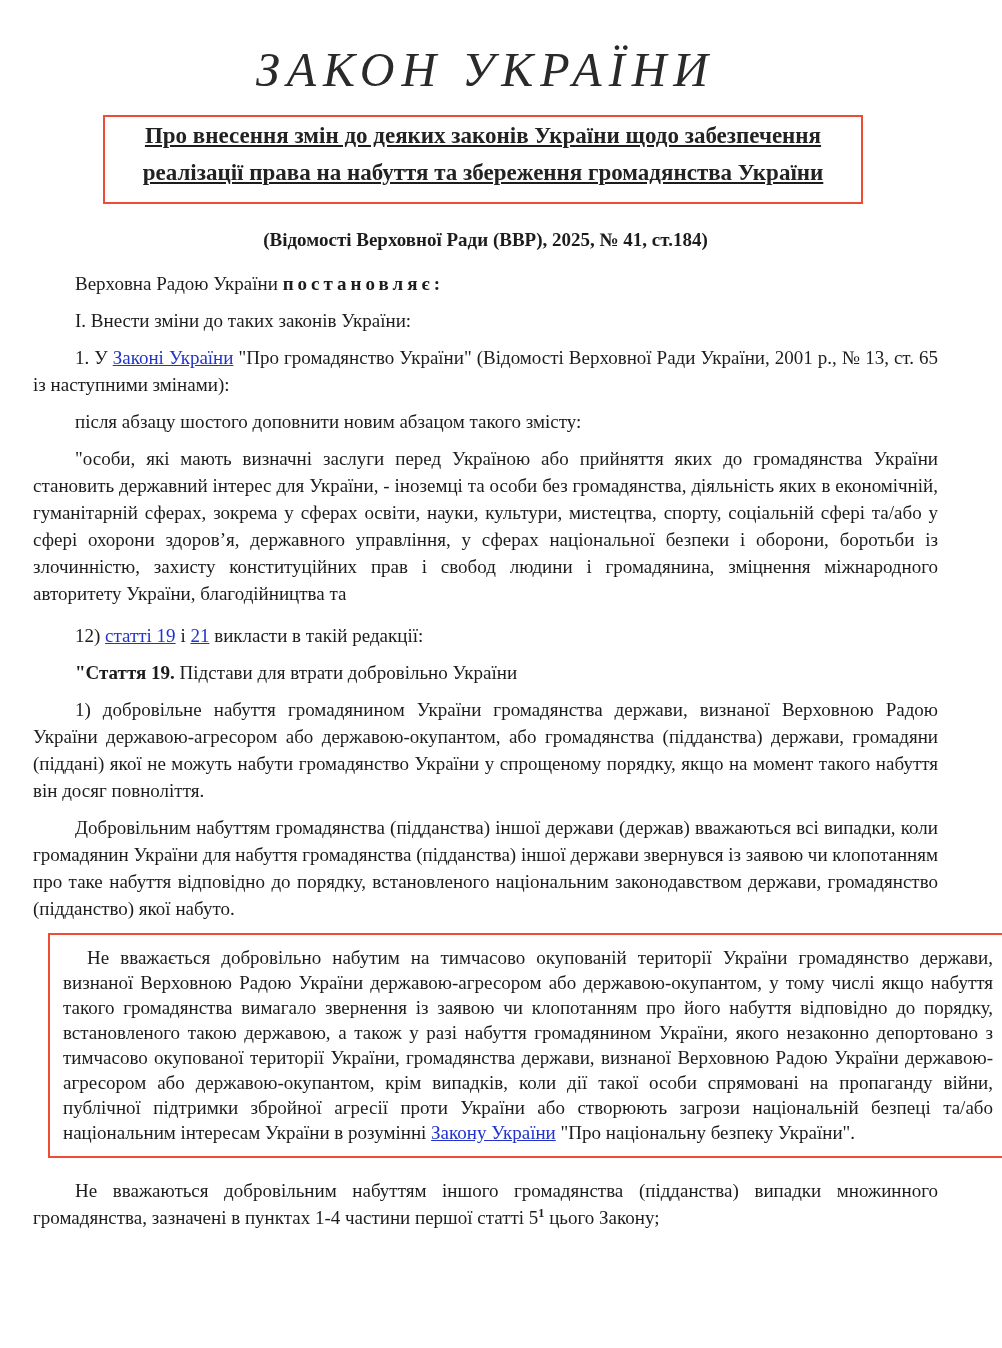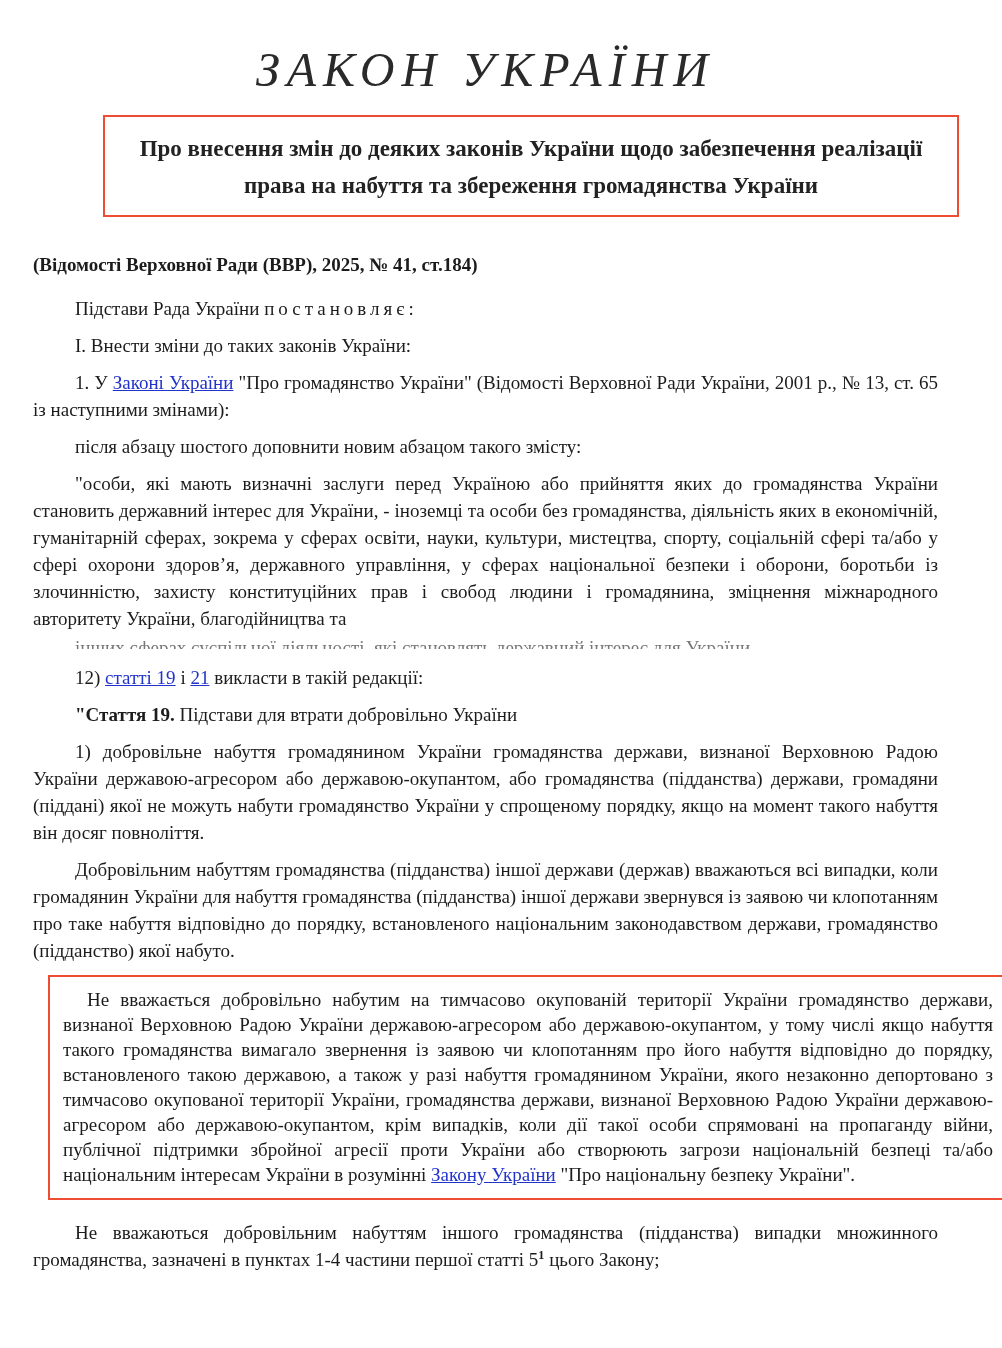--- a/index.html
+++ b/index.html
@@ -19,47 +19,49 @@
     text-align: center;
     font-size: 48px;
     font-weight: normal;
     font-style: italic;
     letter-spacing: 7px;
     color: #2a2a2a;
   }
   .title-box {
     border: 2px solid var(--accent-red, #ee4c35);
     margin: 0 0 0 70px;
-    width: 856px;
-    padding: 13px 33px 11px 33px;
+    width: 760px;
+    padding: 0 33px 11px 33px;
+    text-decoration: underline;
   }
   .title-box h2 {
     margin: 0;
     font-size: 23px;
     line-height: 37px;
     font-weight: bold;
     text-align: center;
     color: #222222;
   }
   .vvr {
-    margin: 37px 0 0 0;
+    margin: 25px 0 0 0;
+    text-align: center;
     font-size: 19px;
     font-weight: bold;
     font-family: Liberation Serif, serif;
   }
   .para {
     margin: 10px 0 0 0;
     font-size: 19px;
     line-height: 27px;
     text-indent: 42px;
   }
   .just { text-align: justify; }
   .mt-lg { margin-top: 19px; }
   .section-start { margin-top: 15px; }
-  .boldsp { font-weight: normal; letter-spacing: 4px; }
+  .boldsp { font-weight: bold; letter-spacing: 4px; }
   .bold { font-weight: bold; }
   .lnk { color: var(--link-blue, #2233cc); text-decoration: underline; cursor: pointer; }
   .clipped-line {
     height: 8px;
     overflow: hidden;
     margin-top: 9px;
   }
   .clipped-line .para {
     margin: 0;
     line-height: 13px;
@@ -85,34 +87,31 @@
 <main class="page">
 
   <h1 class="doc-title">ЗАКОН УКРАЇНИ</h1>
 
   <div class="title-box">
     <h2>Про внесення змін до деяких законів України щодо забезпечення реалізації права на набуття та збереження громадянства України</h2>
   </div>
 
   <p class="vvr">(Відомості Верховної Ради (ВВР), 2025, № 41, ст.184)</p>
 
-  <p class="para mt-lg"><span>Підстави Рада України </span><span class="boldsp">постановляє:</span></p>
+  <p class="para mt-lg"><span>Верховна Радою України </span><span class="boldsp">постановляє:</span></p>
 
   <p class="para">І. Внести зміни до таких законів України:</p>
 
   <p class="para just"><span>1. У </span><a href="#" class="lnk">Законі України</a><span> "Про громадянство України" (Відомості Верховної Ради України, 2001 р., № 13, ст. 65 із наступними змінами):</span></p>
 
 
   <p class="para">після абзацу шостого доповнити новим абзацом такого змісту:</p>
 
   <p class="para just">"особи, які мають визначні заслуги перед Україною або прийняття яких до громадянства України становить державний інтерес для України, - іноземці та особи без громадянства, діяльність яких в економічній, гуманітарній сферах, зокрема у сферах освіти, науки, культури, мистецтва, спорту, соціальній сфері та/або у сфері охорони здоров’я, державного управління, у сферах національної безпеки і оборони, боротьби із злочинністю, захисту конституційних прав і свобод людини і громадянина, зміцнення міжнародного авторитету України, благодійництва та</p>
 
-  <div class="clipped-line">
-    <p class="para just">інших сферах суспільної діяльності, які становлять державний інтерес для України</p>
-  </div>
 
   <p class="para section-start"><span>12) </span><a href="#" class="lnk">статті 19</a><span> і </span><a href="#" class="lnk">21</a><span> викласти в такій редакції:</span></p>
 
   <p class="para"><span class="bold">"Стаття 19.</span><span> Підстави для втрати добровільно України</span></p>
 
 
   <p class="para just">1) добровільне набуття громадянином України громадянства держави, визнаної Верховною Радою України державою-агресором або державою-окупантом, або громадянства (підданства) держави, громадяни (піддані) якої не можуть набути громадянство України у спрощеному порядку, якщо на момент такого набуття він досяг повноліття.</p>
 
   <p class="para just">Добровільним набуттям громадянства (підданства) іншої держави (держав) вважаються всі випадки, коли громадянин України для набуття громадянства (підданства) іншої держави звернувся із заявою чи клопотанням про таке набуття відповідно до порядку, встановленого національним законодавством держави, громадянство (підданство) якої набуто.</p>
 

